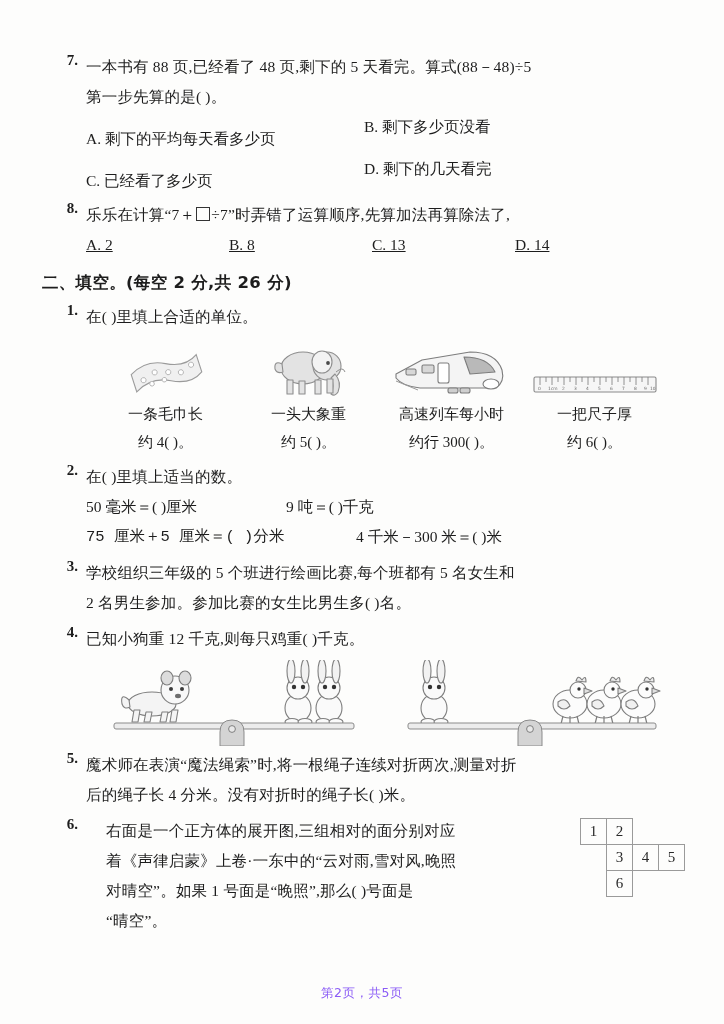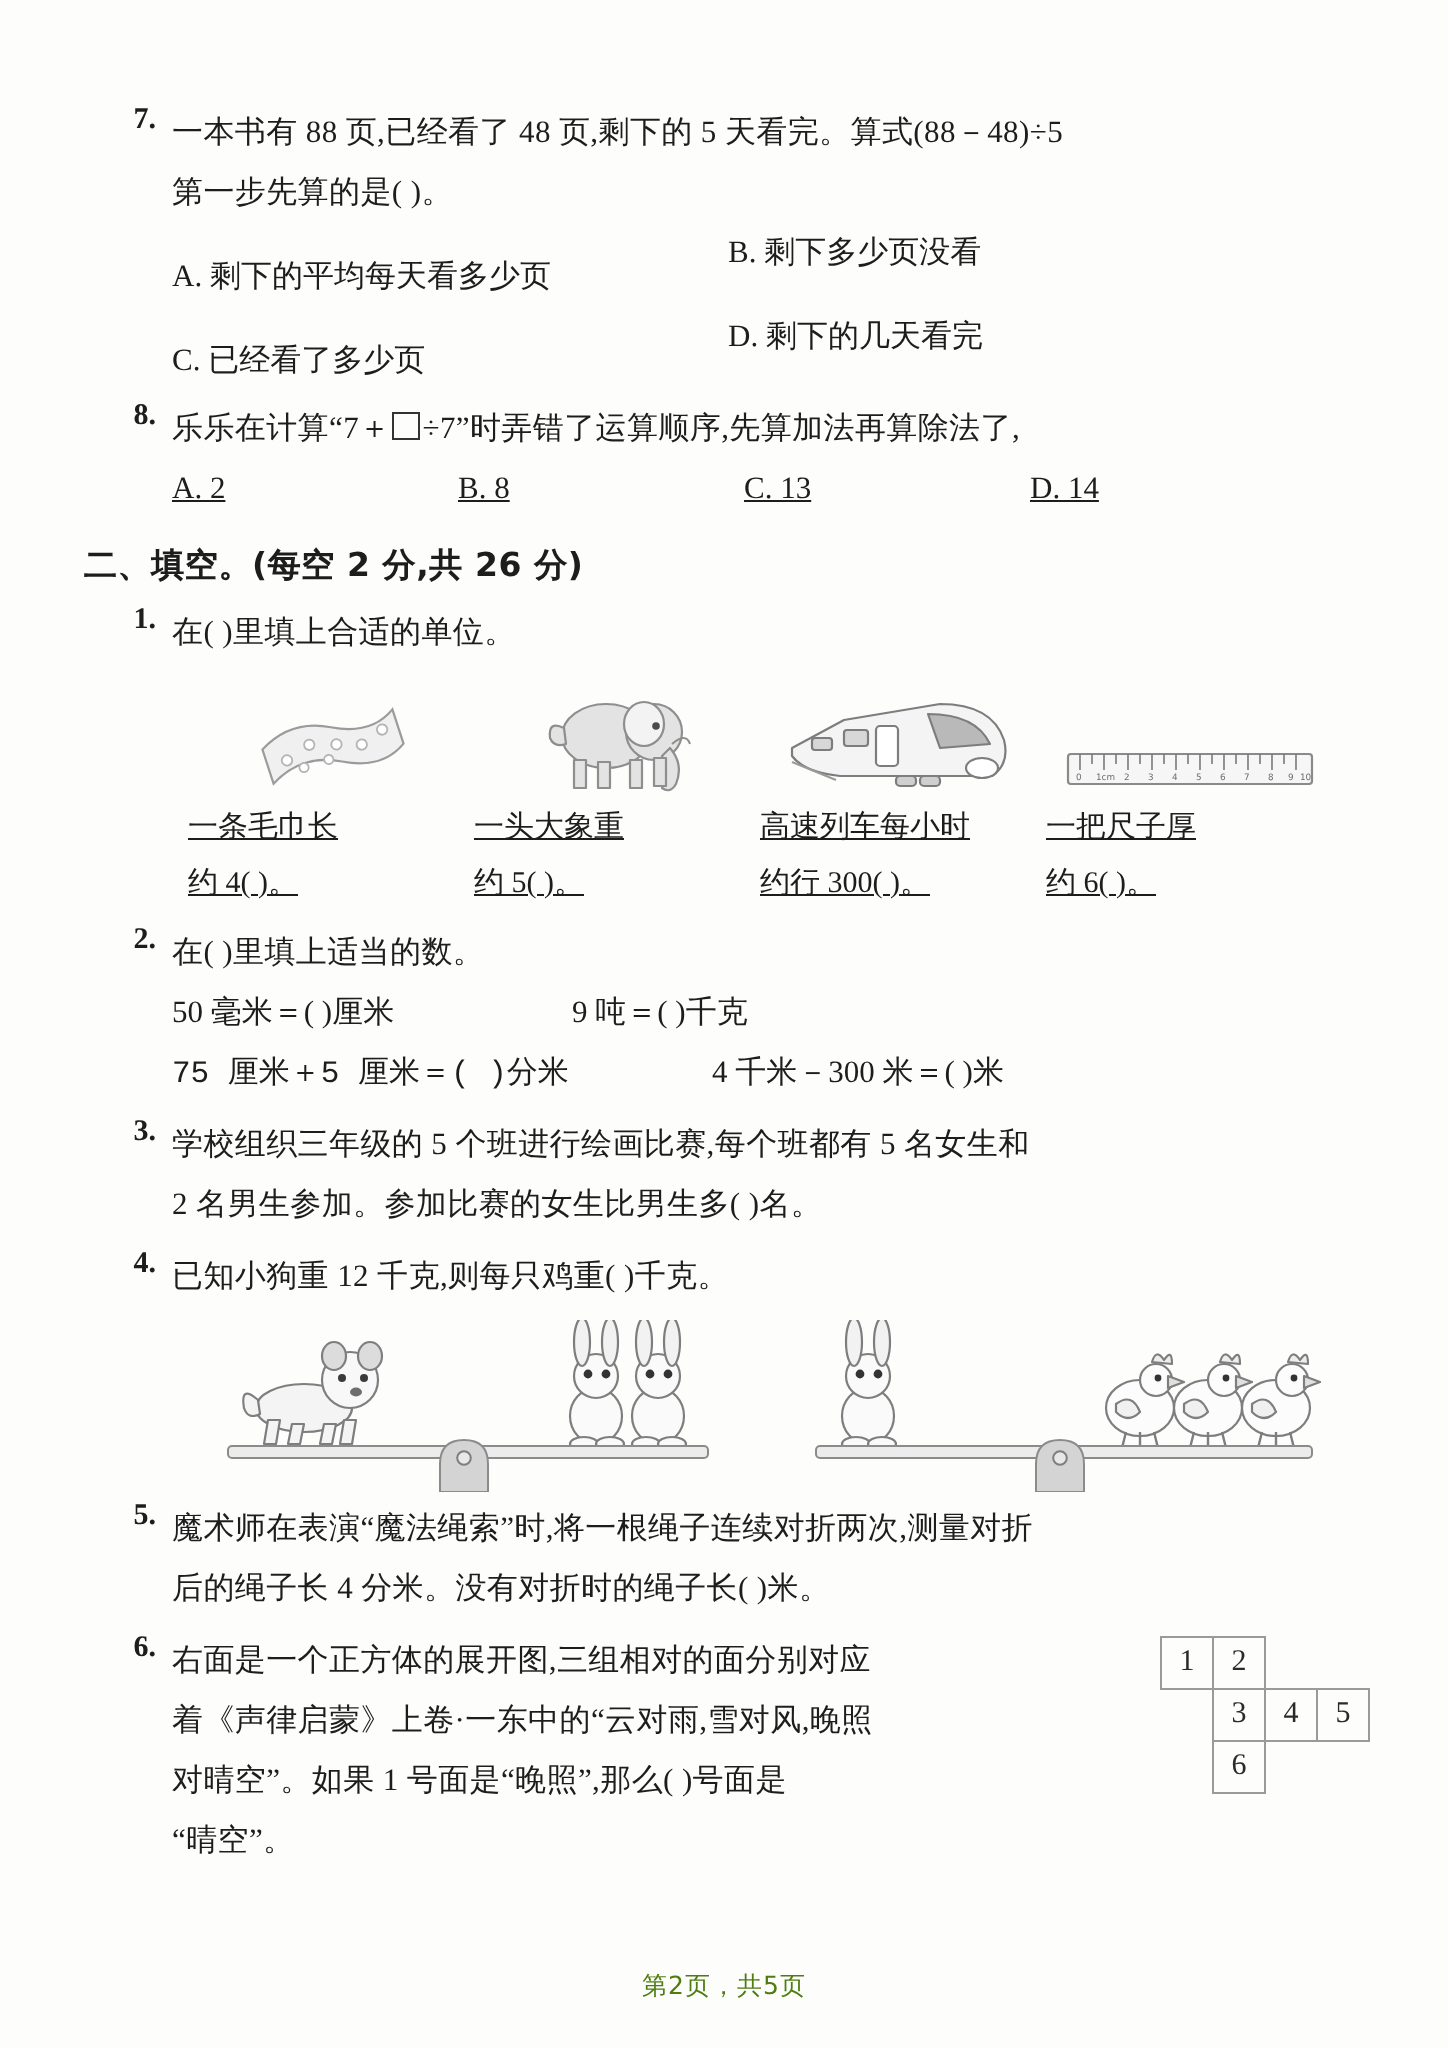--- a/index.html
+++ b/index.html
@@ -73,21 +73,21 @@
     letter-spacing: 0.3px;
   }
 
   
   .pic-row {
     display: flex;
     margin: 6px 0 0 8px;
   }
   .pic-cell {
     width: 143px;
-    text-decoration: underline;
+    text-align: center;
   }
   .pic-art {
     height: 62px;
     display: flex;
     align-items: flex-end;
     justify-content: center;
   }
   .cap {
     font-size: 15px;
     line-height: 28px;
@@ -124,32 +124,32 @@
     width: 27px;
     height: 27px;
     border: 1px solid #9a9a9a;
     box-sizing: border-box;
     font-size: 15px;
     line-height: 25px;
     text-align: center;
     color: #2a2a2a;
     background: transparent;
   }
-  .q6-body { margin-left: 34px; width: 470px; }
+  .q6-body { margin-left: 54px; width: 470px; }
 
   
   .footer {
     position: absolute;
     left: 0;
     top: 985px;
     width: 724px;
     text-align: center;
     font-family: "DejaVu Sans", "Liberation Sans", sans-serif;
     font-size: 12.5px;
-    color: #4d7c0f;
+    color: #8b5cf6;
     letter-spacing: 0.5px;
   }
   .sq-box {
     display: inline-block;
     width: 12px;
     height: 12px;
     border: 1px solid #333;
     vertical-align: -1px;
     margin: 0 1px;
   }

